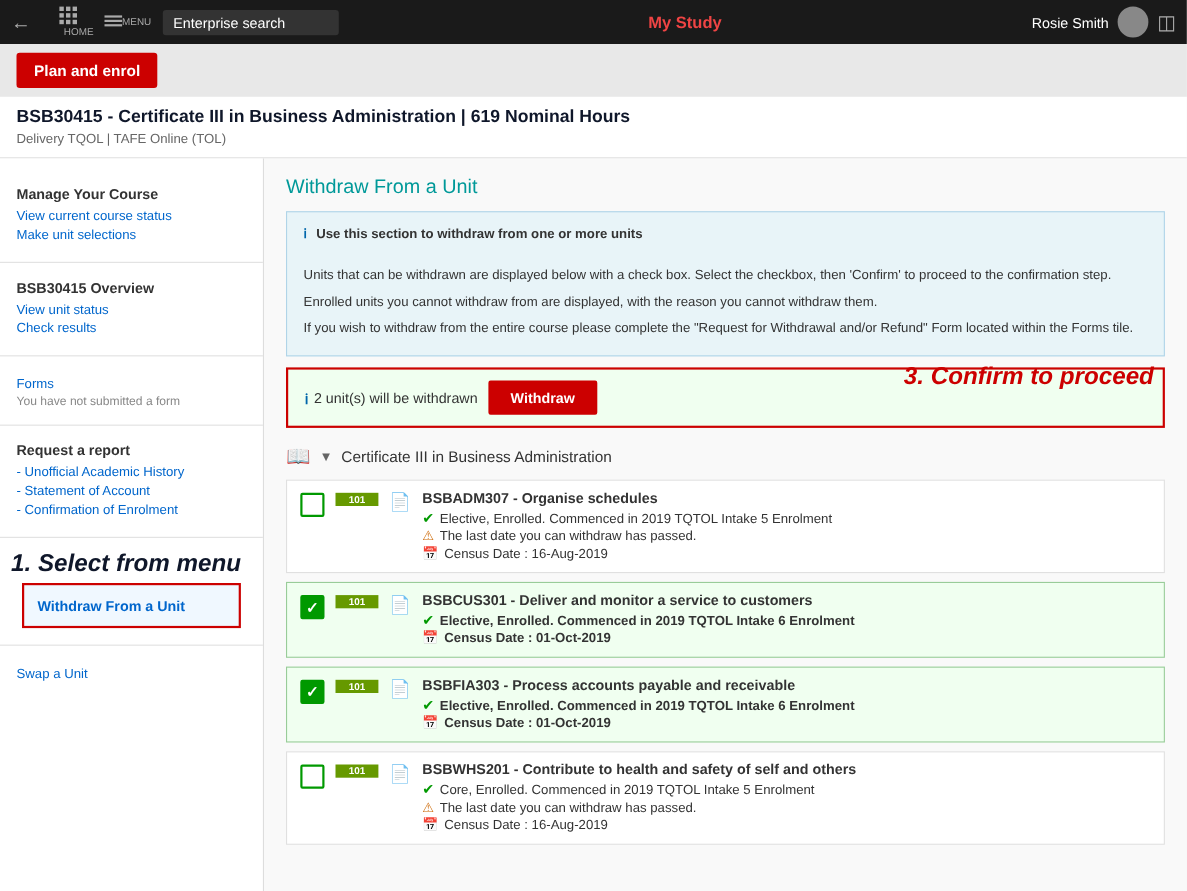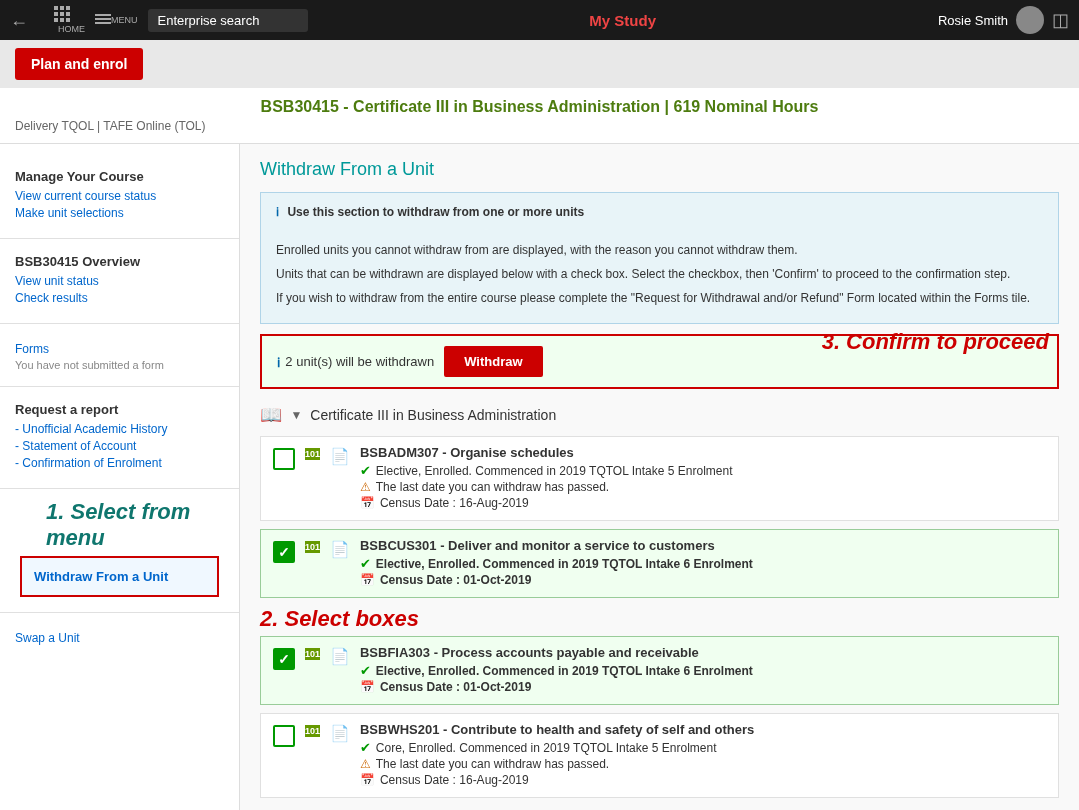--- a/index.html
+++ b/index.html
@@ -50,21 +50,21 @@
       cursor: pointer;
       text-align: center;
     }
 
     
     .course-header {
       background: #fff;
       padding: 10px 15px;
       border-bottom: 1px solid #ddd;
     }
-    .course-title { font-size: 16px; font-weight: bold; color: #4d7c0f; text-align: center; }
+    .course-title { font-size: 16px; font-weight: bold; color: #0f172a; }
     .course-delivery { font-size: 12px; color: #666; margin-top: 3px; }
 
     
     .main-layout {
       display: flex;
       min-height: calc(100vh - 130px);
     }
 
     
     .sidebar {
@@ -157,21 +157,21 @@
       border: 1px solid #e0e0e0;
       margin-bottom: 8px;
       padding: 8px 12px;
       display: flex;
       align-items: flex-start;
       gap: 10px;
     }
     .unit-row.selected { background: #f0fff0; border-color: #99cc99; }
     .unit-checkbox { width: 22px; height: 22px; border: 2px solid #009900; background: #fff; display: flex; align-items: center; justify-content: center; margin-top: 3px; flex-shrink: 0; cursor: pointer; border-radius: 2px; }
     .unit-checkbox.checked { background: #009900; color: #fff; font-size: 14px; font-weight: bold; }
-    .unit-badge { background: #669900; color: #fff; font-size: 9px; font-weight: bold; padding: 1px 0; margin-top: 3px; flex-shrink: 0; }
+    .unit-badge { background: #669900; color: #fff; font-size: 9px; font-weight: bold; padding: 1px 12px; margin-top: 3px; flex-shrink: 0; }
     .unit-doc-icon { color: #888; font-size: 16px; margin-top: 2px; }
     .unit-info { flex: 1; }
     .unit-name { font-size: 13px; color: #333; font-weight: bold; margin-bottom: 3px; }
     .unit-detail { font-size: 12px; margin: 2px 0; display: flex; align-items: center; gap: 5px; }
     .unit-detail .check-green { color: #009900; font-size: 13px; }
     .unit-detail .warn-orange { color: #cc6600; font-size: 12px; }
     .unit-detail .cal-icon { color: #888; font-size: 12px; }
 
     .page-wrapper {
       position: relative;
@@ -249,41 +249,41 @@
       <hr class="sidebar-divider">
       <div class="sidebar-section">
         <div class="sidebar-section-title">Request a report</div>
         <a class="sidebar-link">- Unofficial Academic History</a>
         <a class="sidebar-link">- Statement of Account</a>
         <a class="sidebar-link">- Confirmation of Enrolment</a>
       </div>
       <hr class="sidebar-divider">
 
       <div style="padding: 5px 10px; position:relative;">
-        <div style="color:#0f766e; font-size:22px; font-weight:bold; font-style:italic; margin-bottom:4px;margin-left:36px;">1. Select from menu</div>
+        <div style="color:#0f172a; font-size:22px; font-weight:bold; font-style:italic; margin-bottom:4px;">1. Select from menu</div>
         <div class="sidebar-active-item">
           <a class="sidebar-link" style="font-weight:bold; color:#0066cc;">Withdraw From a Unit</a>
         </div>
       </div>
       <hr class="sidebar-divider">
       <div class="sidebar-section">
         <a class="sidebar-link">Swap a Unit</a>
       </div>
     </div>
 
     <div class="content-area">
       <div class="page-title">Withdraw From a Unit</div>
 
       <div class="info-box">
         <strong>
           <span class="info-icon">ℹ</span>
           <span>Use this section to withdraw from one or more units</span>
         </strong>
+        <p>Units that can be withdrawn are displayed below with a check box. Select the checkbox, then 'Confirm' to proceed to the confirmation step.</p>
         <p>Enrolled units you cannot withdraw from are displayed, with the reason you cannot withdraw them.</p>
-        <p>Units that can be withdrawn are displayed below with a check box. Select the checkbox, then 'Confirm' to proceed to the confirmation step.</p>
         <p>If you wish to withdraw from the entire course please complete the "Request for Withdrawal and/or Refund" Form located within the Forms tile.</p>
       </div>
 
       <div style="position:relative;">
         <div class="confirm-section">
           <div class="units-will-be-withdrawn">
             <span class="units-icon">ℹ</span>
             <span>2  unit(s) will be withdrawn</span>
           </div>
           <button class="confirm-btn">Withdraw</button>
@@ -331,21 +331,20 @@
               <span class="check-green">✔</span>
               <span><strong>Elective, Enrolled. Commenced in 2019 TQTOL Intake 6 Enrolment</strong></span>
             </div>
             <div class="unit-detail">
               <span class="cal-icon">📅</span>
               <span><strong>Census Date : 01-Oct-2019</strong></span>
             </div>
           </div>
         </div>
 
-        <div style="color:#cc0000; font-size:22px; font-weight:bold; font-style:italic; margin: 4px 0;">2. Select boxes</div>
 
         <div class="unit-row selected">
           <div class="unit-checkbox checked">✓</div>
           <div class="unit-badge">101</div>
           <span class="unit-doc-icon">📄</span>
           <div class="unit-info">
             <div class="unit-name"><strong>BSBFIA303 - Process accounts payable and receivable</strong></div>
             <div class="unit-detail">
               <span class="check-green">✔</span>
               <span><strong>Elective, Enrolled. Commenced in 2019 TQTOL Intake 6 Enrolment</strong></span>

